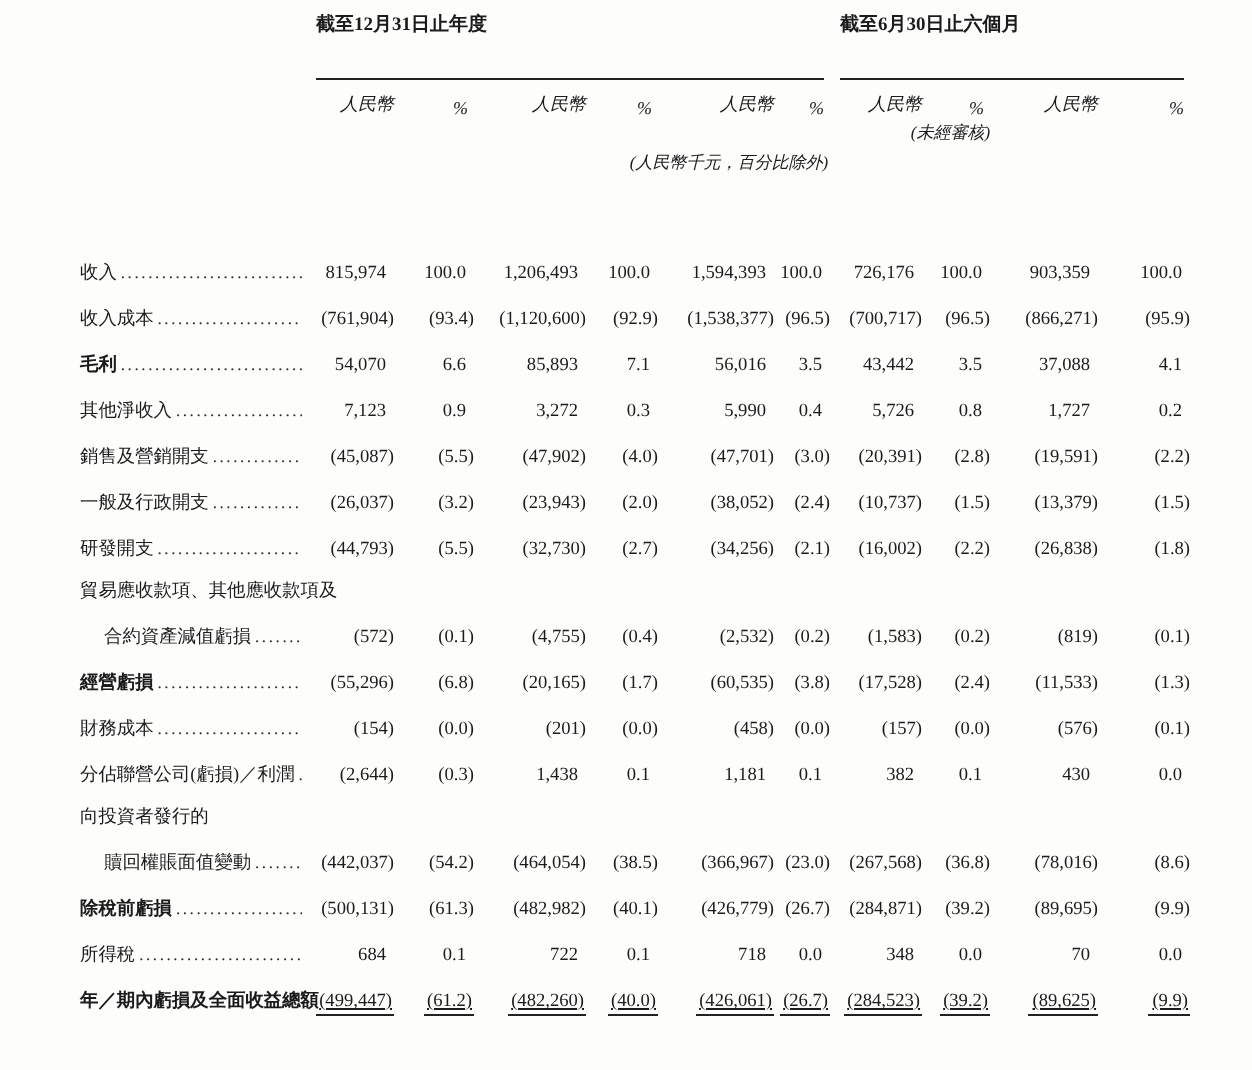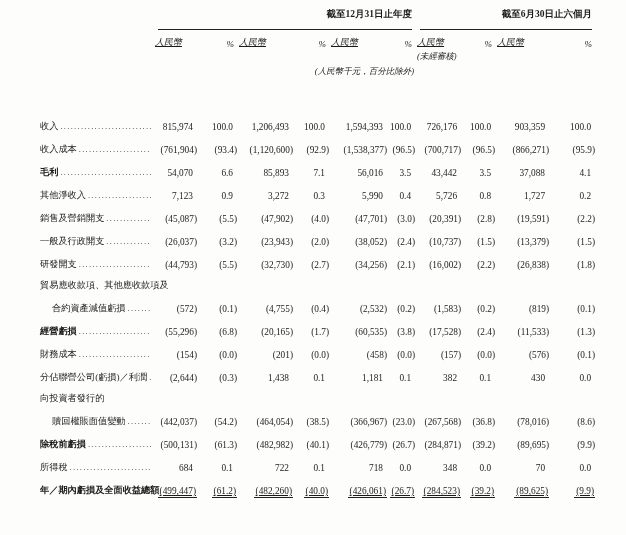--- a/index.html
+++ b/index.html
@@ -11,35 +11,35 @@
   .page{position:relative;width:626px;height:535px;}
   table{
     border-collapse:collapse;table-layout:fixed;
     width:556px;margin-left:40px;
   }
   td{vertical-align:bottom;overflow:visible;}
   
   thead td{vertical-align:bottom;}
   tr.sec-row td{padding-top:6px;height:24px;}
   .sec-line{
-    border-bottom:1.2px solid #222;text-align:right;
-    font-weight:bold;font-size:9.5px;padding-bottom:8px;margin:0 3px;
+    border-bottom:1.2px solid #222;text-align:left;
+    font-weight:bold;font-size:9.5px;padding-bottom:20px;margin:0 3px;
     white-space:nowrap;
   }
   tr.year-row td{height:20px;}
   .yr-line{
     border-bottom:1.2px solid #222;text-align:center;
     font-weight:bold;font-size:9.5px;padding-bottom:3px;margin:0 5px;
     white-space:nowrap;
   }
   tr.sub-row td{height:17px;font-style:italic;font-size:9px;white-space:nowrap;}
-  td.cur{text-align:left;text-decoration:underline;}
+  td.cur{text-align:right;}
   td.pct{text-align:right;padding-right:4px;}
   tr.note-row td{height:11px;font-style:italic;font-size:8.5px;white-space:nowrap;}
-  td.unaud{text-align:left;}
+  td.unaud{text-align:right;}
   tr.unit-row td{height:13px;font-style:italic;font-size:8.5px;white-space:nowrap;}
   td.unit{text-align:right;padding-right:2px;}
   
   tbody::before{content:"";display:table-row;height:31px;}
   tbody td{height:21px;font-size:9.3px;white-space:nowrap;}
   td.label{padding:0;}
   .lwrap{display:flex;align-items:baseline;white-space:nowrap;}
   .ltxt{font-size:9.2px;letter-spacing:0;}
   .b .ltxt{font-weight:bold;}
   .ind .lwrap{padding-left:12px;}

